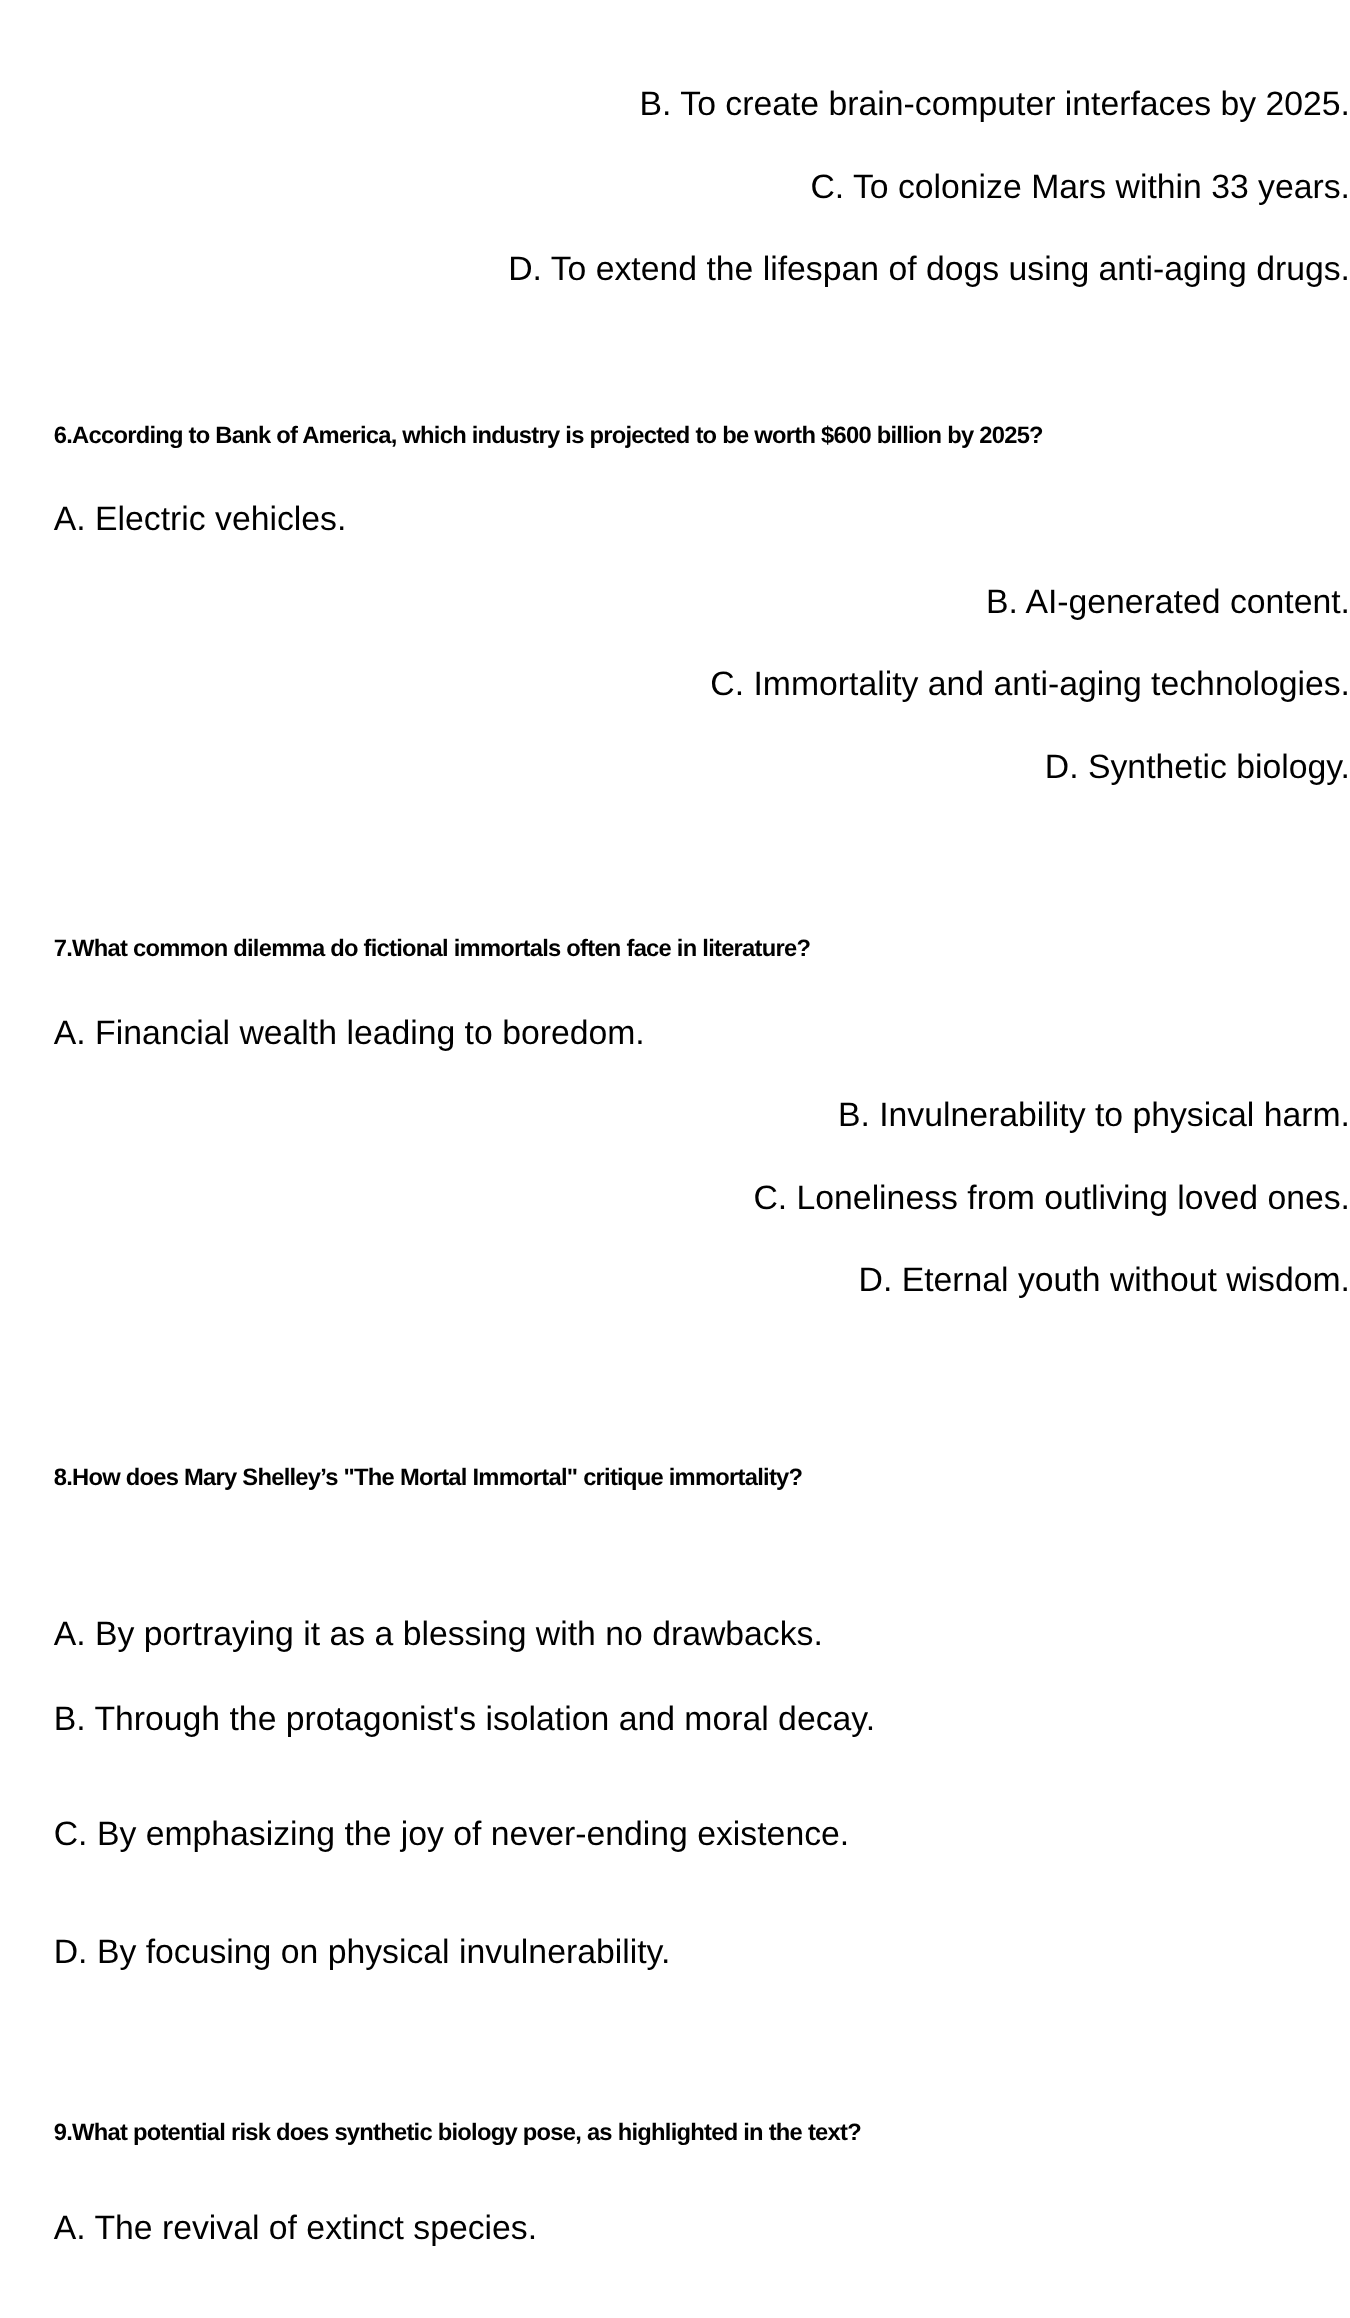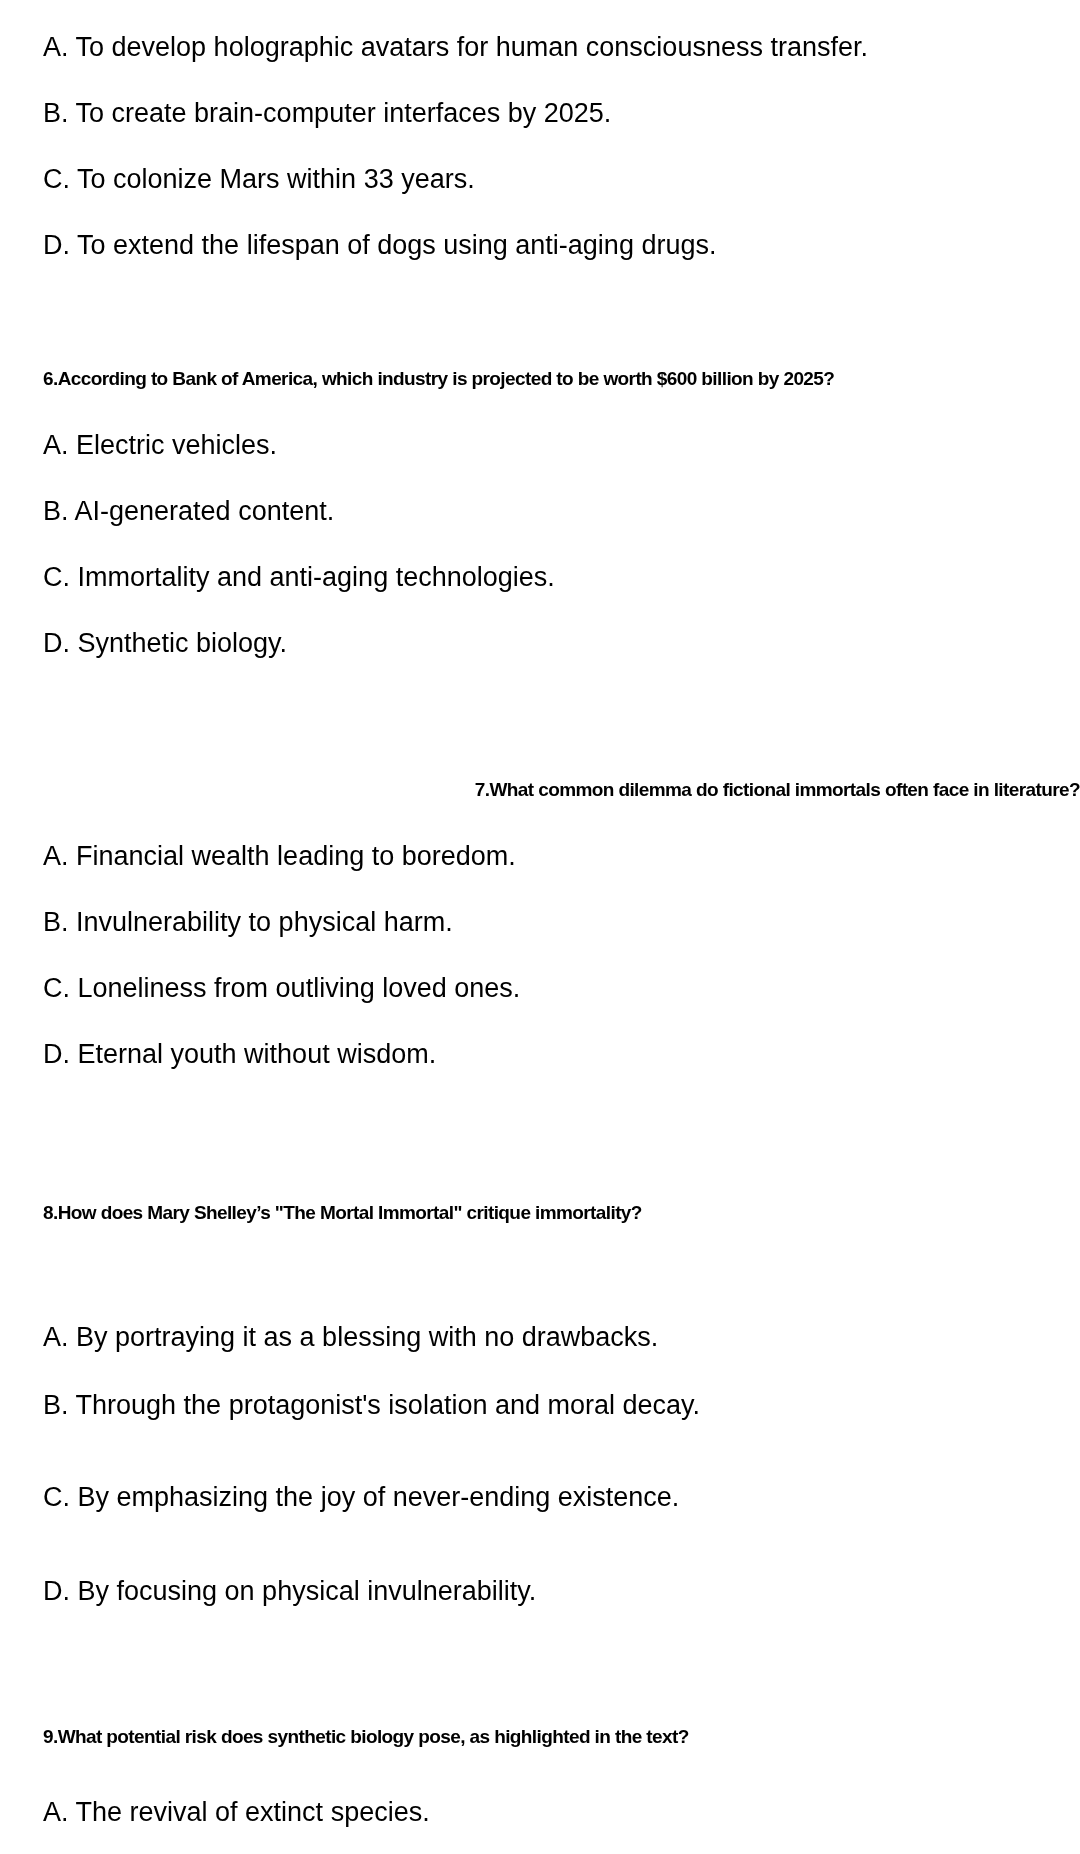--- a/index.html
+++ b/index.html
@@ -20,36 +20,35 @@
   .qtitle {
     font-size: 19px;
     line-height: 50px;
     font-weight: 700;
     letter-spacing: -0.6px;
     max-width: 1037px;
   }
   .nowrap { white-space: nowrap; }
   .mt26  { margin-top: 26px; }
   .mt35  { margin-top: 35px; }
-  .mt36  { margin-top: 36px; }
+  .mt36  { margin-top: 36px; text-align: right; }
   .mt44  { margin-top: 64px; }
   .mt50  { margin-top: 38px; }
   .mt54  { margin-top: 84px; }
   .mt62  { margin-top: 62px; }
   .mt94  { margin-top: 94px; }
   .mt106 { margin-top: 106px; }
-  .mt107 { margin-top: 107px; text-align: right; }
+  .mt107 { margin-top: 107px; }
   .mt119 { margin-top: 119px; }
 </style>
 </head>
 <body>
 
 <div>
 
-  <p class="opt">A. To develop holographic avatars for human consciousness transfer.</p>
   <p class="opt mt36">B. To create brain-computer interfaces by 2025.</p>
   <p class="opt mt36">C. To colonize Mars within 33 years.</p>
   <p class="opt mt36">D. To extend the lifespan of dogs using anti-aging drugs.</p>
 
   <p class="qtitle mt94">6.According to Bank of America, which industry is projected to be worth $600 billion by 2025?</p>
   <p class="opt mt26">A. Electric vehicles.</p>
   <p class="opt mt36">B. AI-generated content.</p>
   <p class="opt mt36">C. Immortality and anti-aging technologies.</p>
   <p class="opt mt36">D. Synthetic biology.</p>
 

